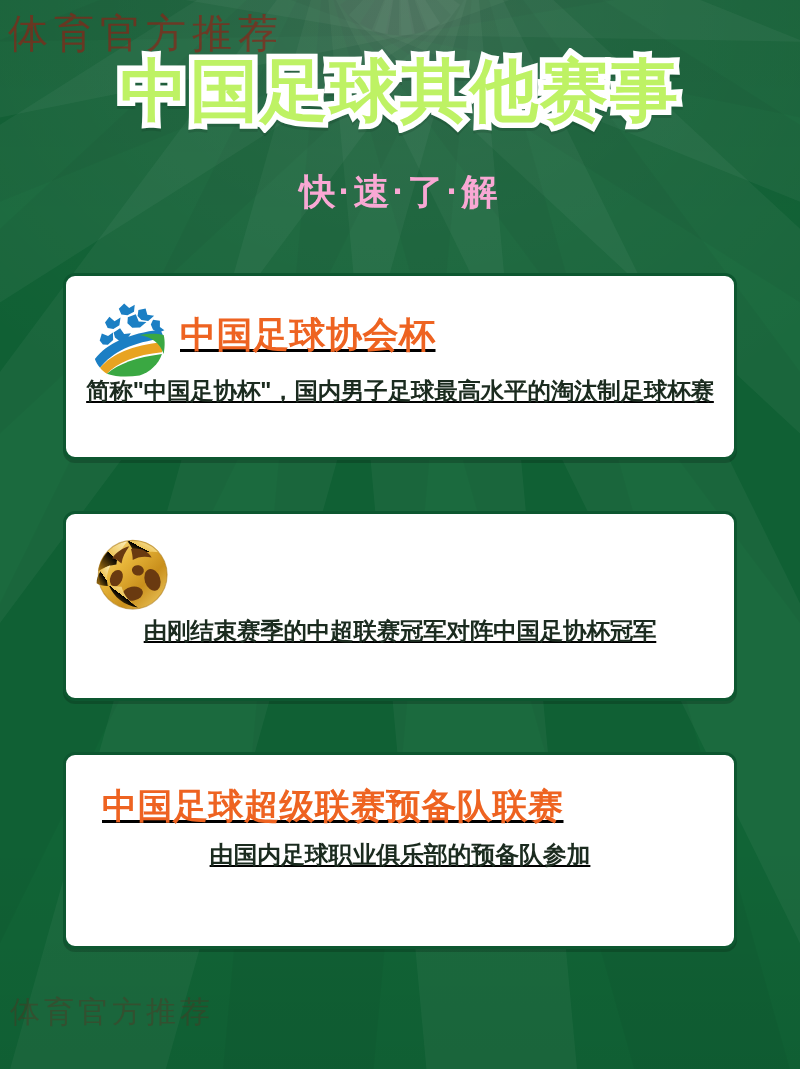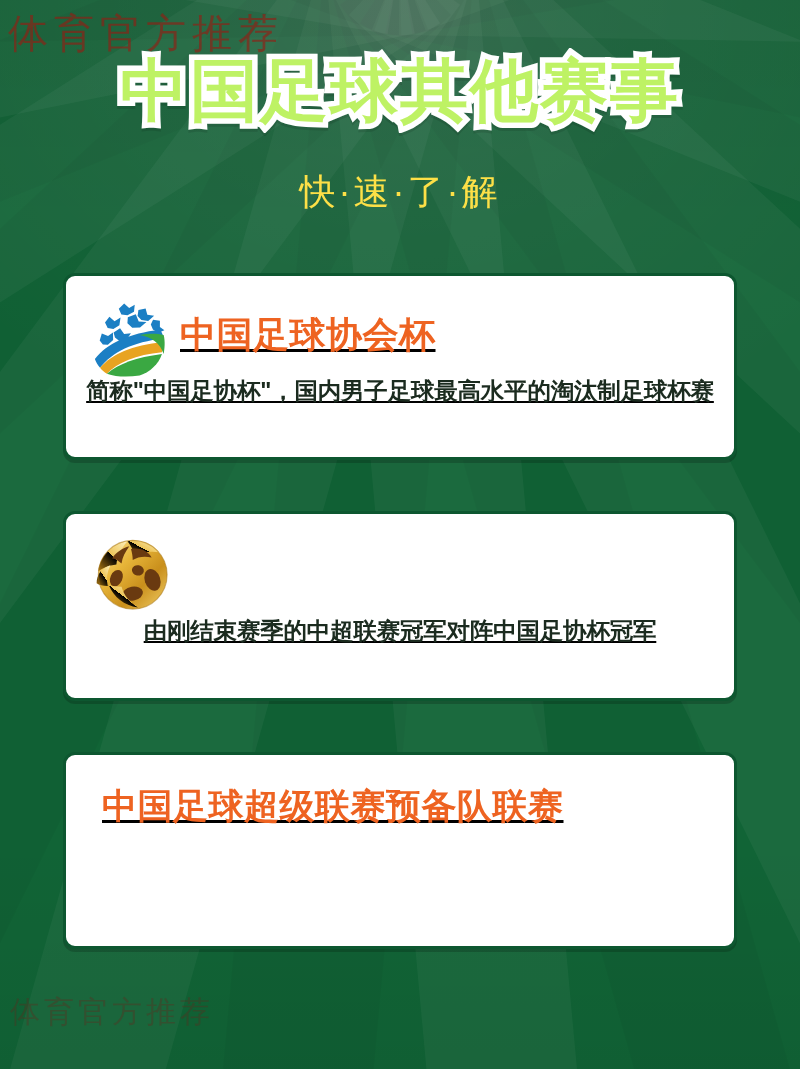--- a/index.html
+++ b/index.html
@@ -108,22 +108,22 @@
   .subtitle-wrap {
     position: absolute;
     top: 174px;
     left: 0;
     width: 100%;
     text-align: center;
   }
   .subtitle {
     display: inline-block;
     font-size: 36px;
-    font-weight: normal;
-    color: #fde047;
+    font-weight: bold;
+    color: #f9a8d4;
     letter-spacing: 3px;
     line-height: 1;
   }
 
   
   .card {
     position: absolute;
     left: 63px;
     width: 674px;
     background: #ffffff;
@@ -296,19 +296,20 @@
         </div>
       </div>
       <div class="card-desc">由刚结束赛季的中超联赛冠军对阵中国足协杯冠军</div>
     </div>
 
     <div class="card card-3">
       <div class="card-head">
         <div class="card-title">中国足球超级联赛预备队联赛</div>
       </div>
       <div class="card-desc">
+        <span class="dline">由国内足球职业俱乐部的预备队参加</span>
       </div>
     </div>
 
     <div class="watermark watermark-bottom">体育官方推荐</div>
 
   </div>
 </div>
 
 </body></html>

